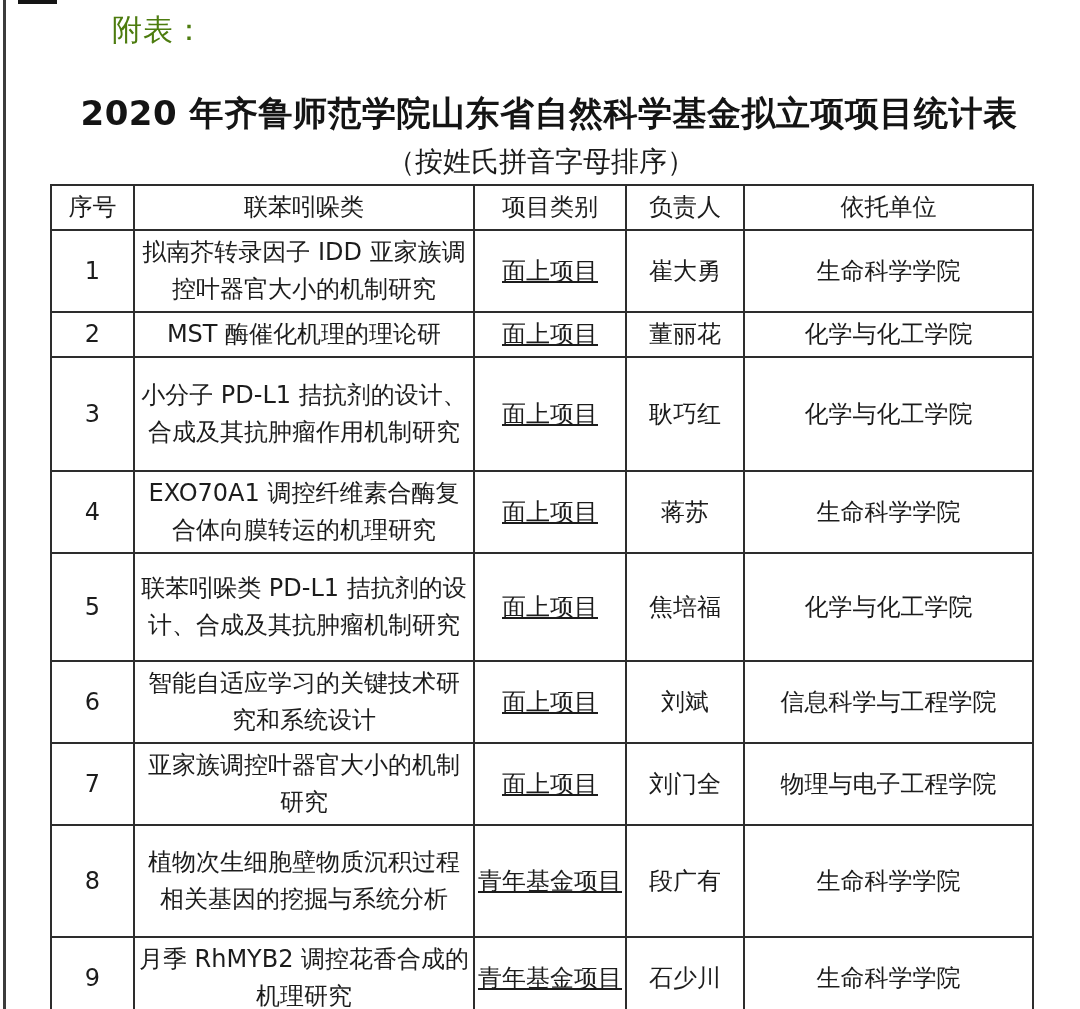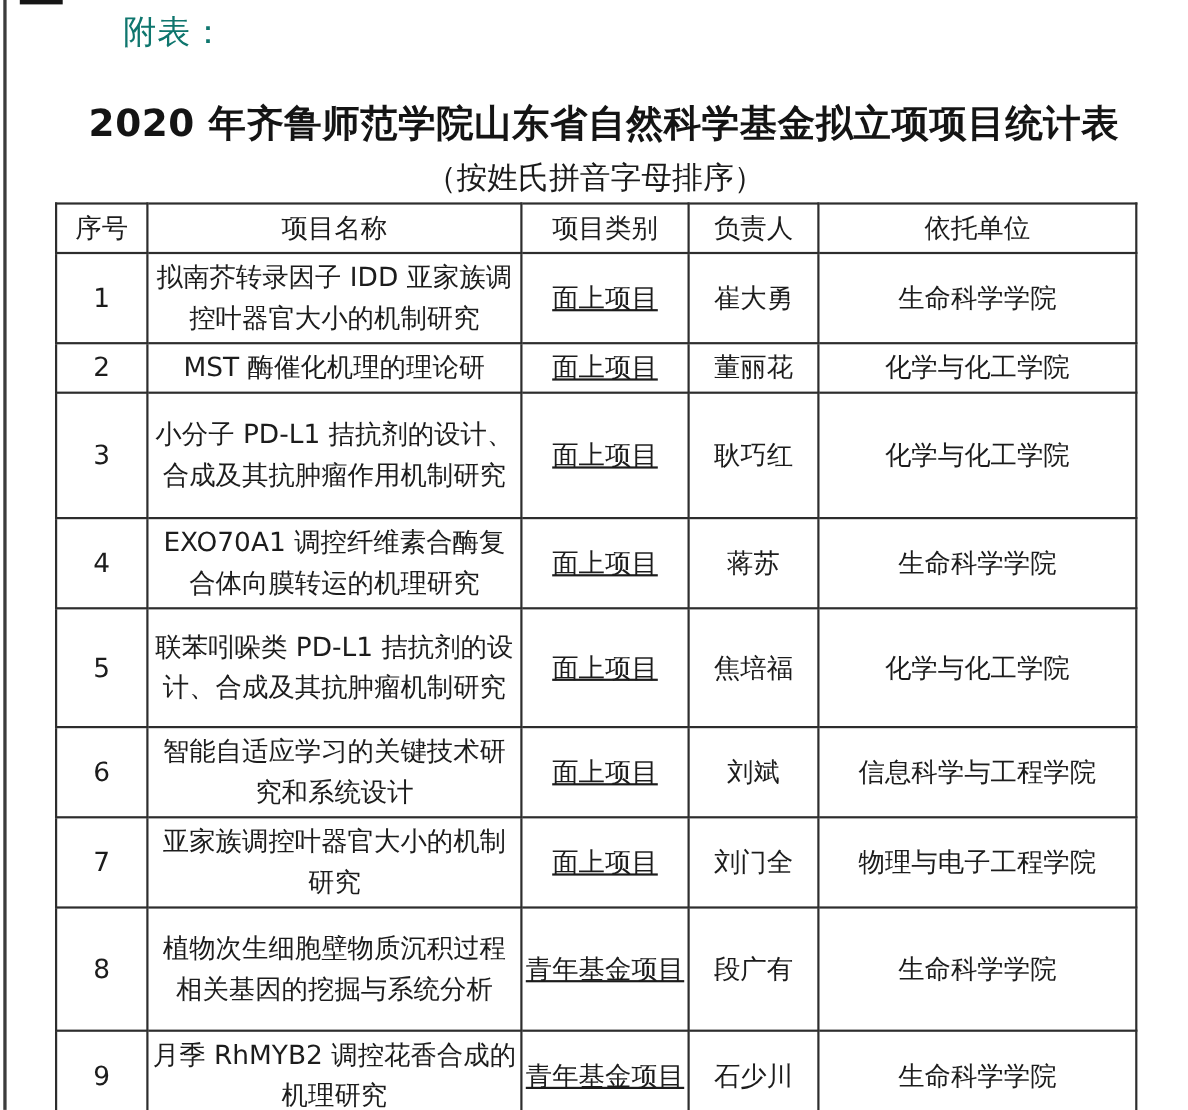--- a/index.html
+++ b/index.html
@@ -29,21 +29,21 @@
     width: 39px; height: 4px;
     background: #151515;
   }
 
   
   .appendix-label {
     position: absolute;
     left: 112px; top: 11px;
     font-size: 30px;
     line-height: 38px;
-    color: #0f766e;
+    color: #4d7c0f;
     letter-spacing: 1px;
   }
   .doc-title {
     position: absolute;
     left: 50px; top: 84px;
     width: 982px;
     margin: 8px;
     text-align: center;
     font-size: 34px;
     font-weight: bold;
@@ -127,21 +127,21 @@
   <colgroup>
     <col class="col-no">
     <col class="col-name">
     <col class="col-cat">
     <col class="col-lead">
     <col class="col-unit">
   </colgroup>
   <thead>
     <tr>
       <th>序号</th>
-      <th>项目名称</th>
+      <th>联苯吲哚类</th>
       <th>项目类别</th>
       <th>负责人</th>
       <th>依托单位</th>
     </tr>
   </thead>
   <tbody>
     <tr>
       <td class="c-no">1</td>
       <td class="c-name">拟南芥转录因子 IDD 亚家族调控叶器官大小的机制研究</td>
       <td class="c-cat">面上项目</td>

